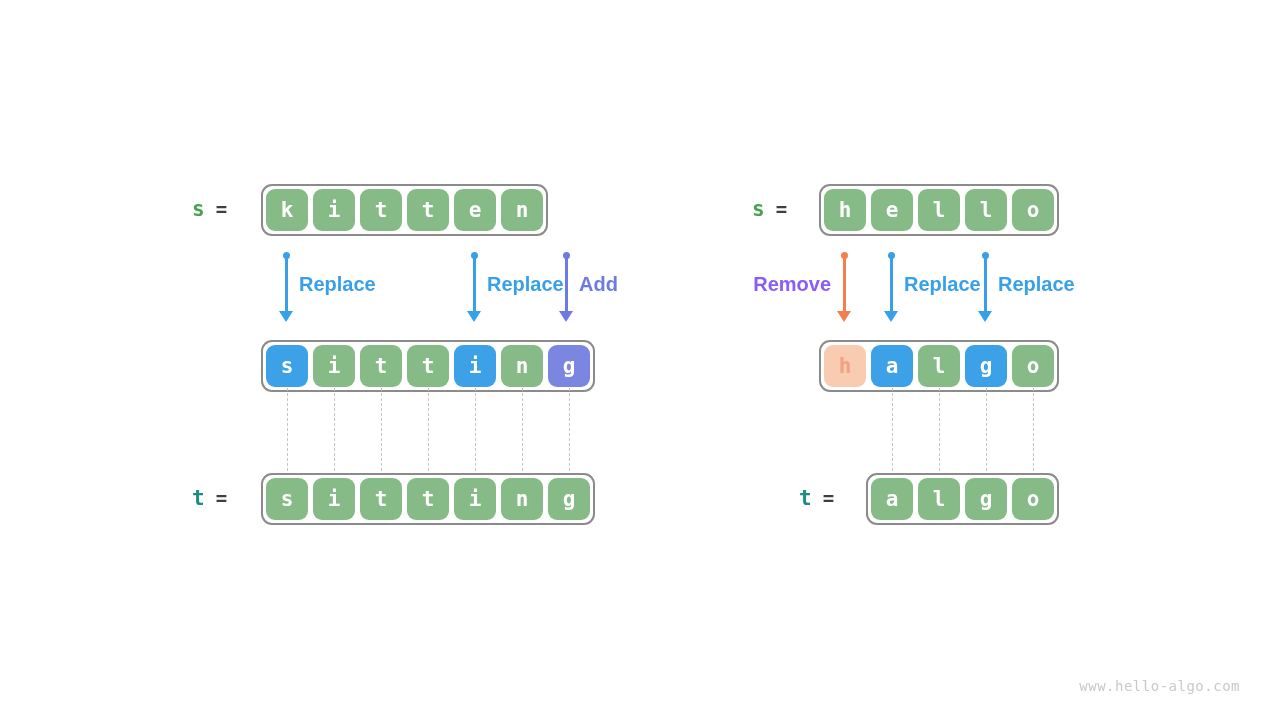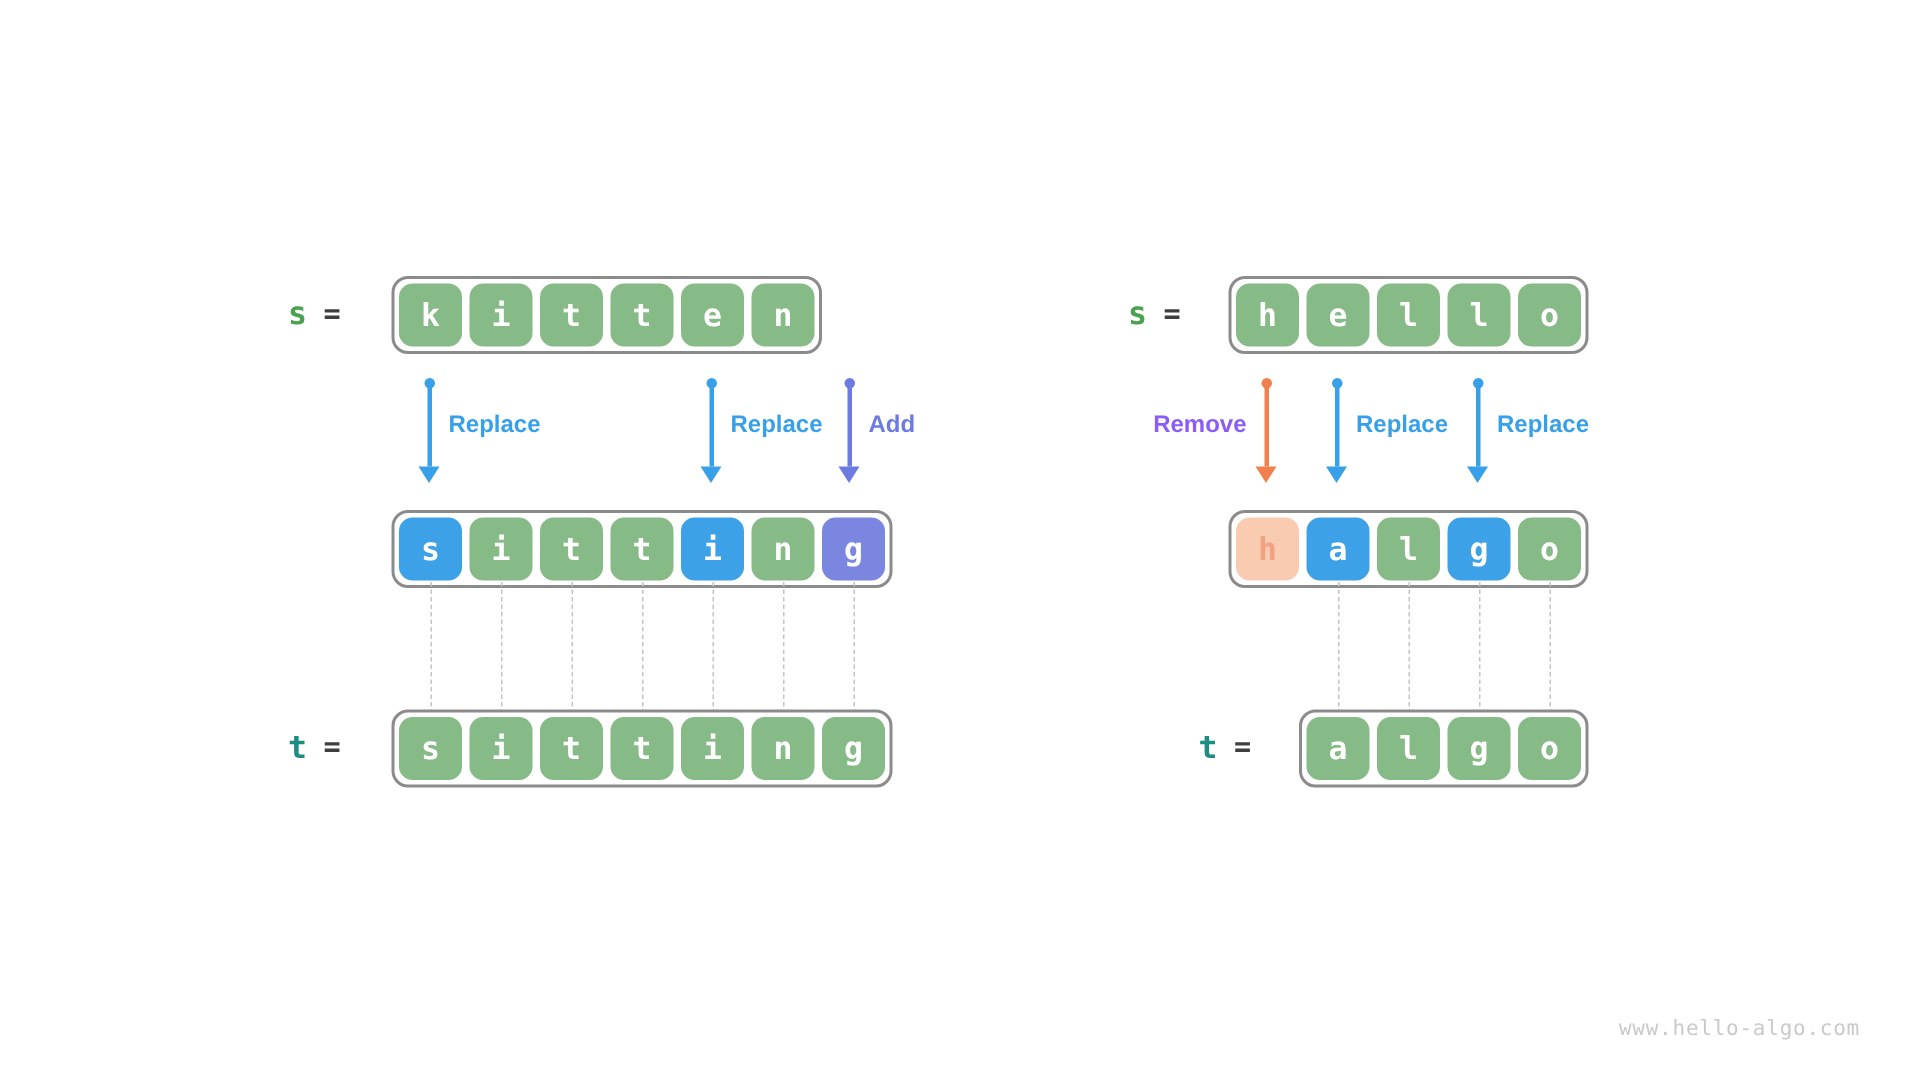--- a/index.html
+++ b/index.html
@@ -62,21 +62,21 @@
     content: "";
     position: absolute; bottom: -11px; left: -6px;
     border: 7px solid transparent;
     border-top: 11px solid var(--arrow-c);
     border-bottom: 0;
   }
   .op-label {
     position: absolute;
     top: 17px; left: 14px;
     font-weight: bold;
-    font-size: 16px;
+    font-size: 20px;
     line-height: 24px;
     white-space: nowrap;
   }
   .op-label.left-side { left: auto; right: 15px; }
   
   .connector {
     position: absolute;
     top: 388px;
     height: 88px;
     width: 0;

